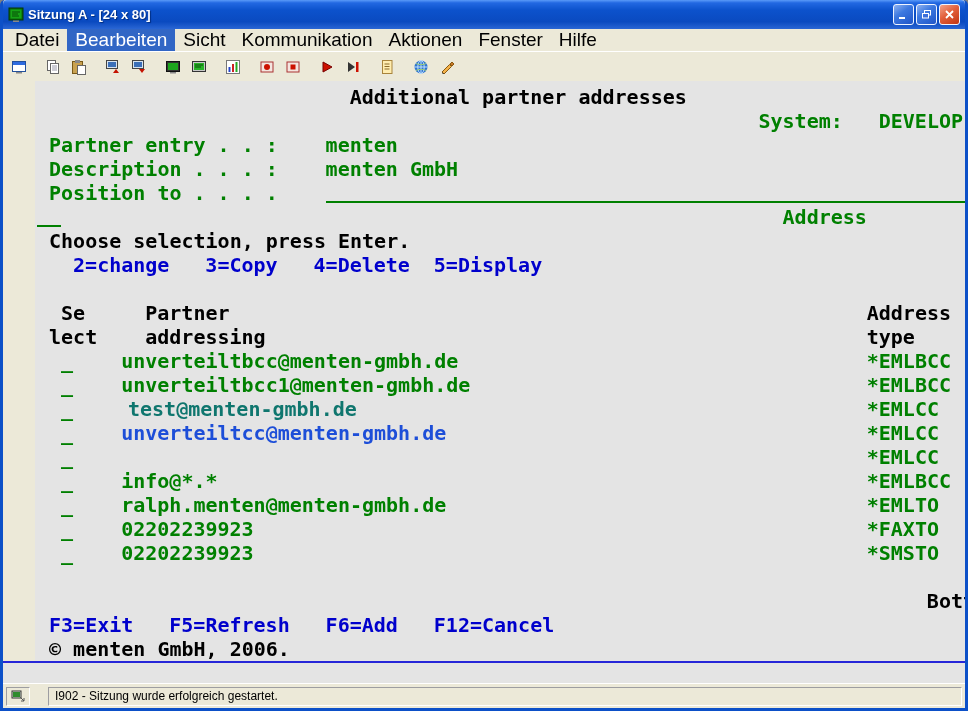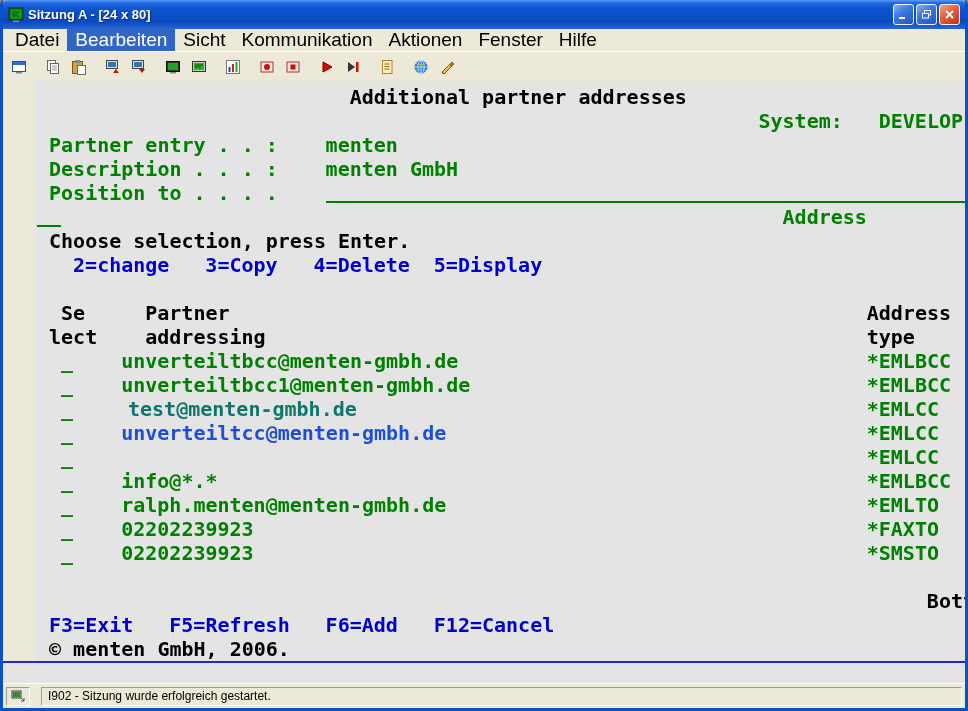--- a/index.html
+++ b/index.html
@@ -31,21 +31,21 @@
               border:1px solid transparent; }
   
   .terminal { position:relative; height:580px; flex:0 0 580px; overflow:hidden;margin-left:32px; }
   .tseg { position:absolute; font-family:"DejaVu Sans Mono","Liberation Mono",monospace;
           font-weight:700; font-size:20px; line-height:24px; white-space:pre; }
   .tseg.field { height:22px; border-bottom:2px solid #008000; }
   .oia-sep { height:2px; flex:0 0 2px; background:#2626D8; }
   .oia-area { height:20px; flex:0 0 20px; background:#E4E4E4; }
   
   .statusbar { height:25px; flex:0 0 25px; background:#ECE9D8; display:flex; align-items:center;
-               gap:11px; padding:2px 3px; border-top:1px solid #fff; }
+               gap:18px; padding:2px 3px; border-top:1px solid #fff; }
   .sb-cell { border:1px solid; border-color:#9D9DA1 #FFFFFF #FFFFFF #9D9DA1; height:19px;
              display:flex; align-items:center; background:#ECE9D8; }
   .sb-icon-cell { width:24px; justify-content:center; flex:0 0 24px; }
   .sb-text-cell { flex:1; padding:0 6px; font-size:12px; color:#000; white-space:nowrap; overflow:hidden; }
 </style>
 </head>
 <body>
 
 <div class="window">
 

